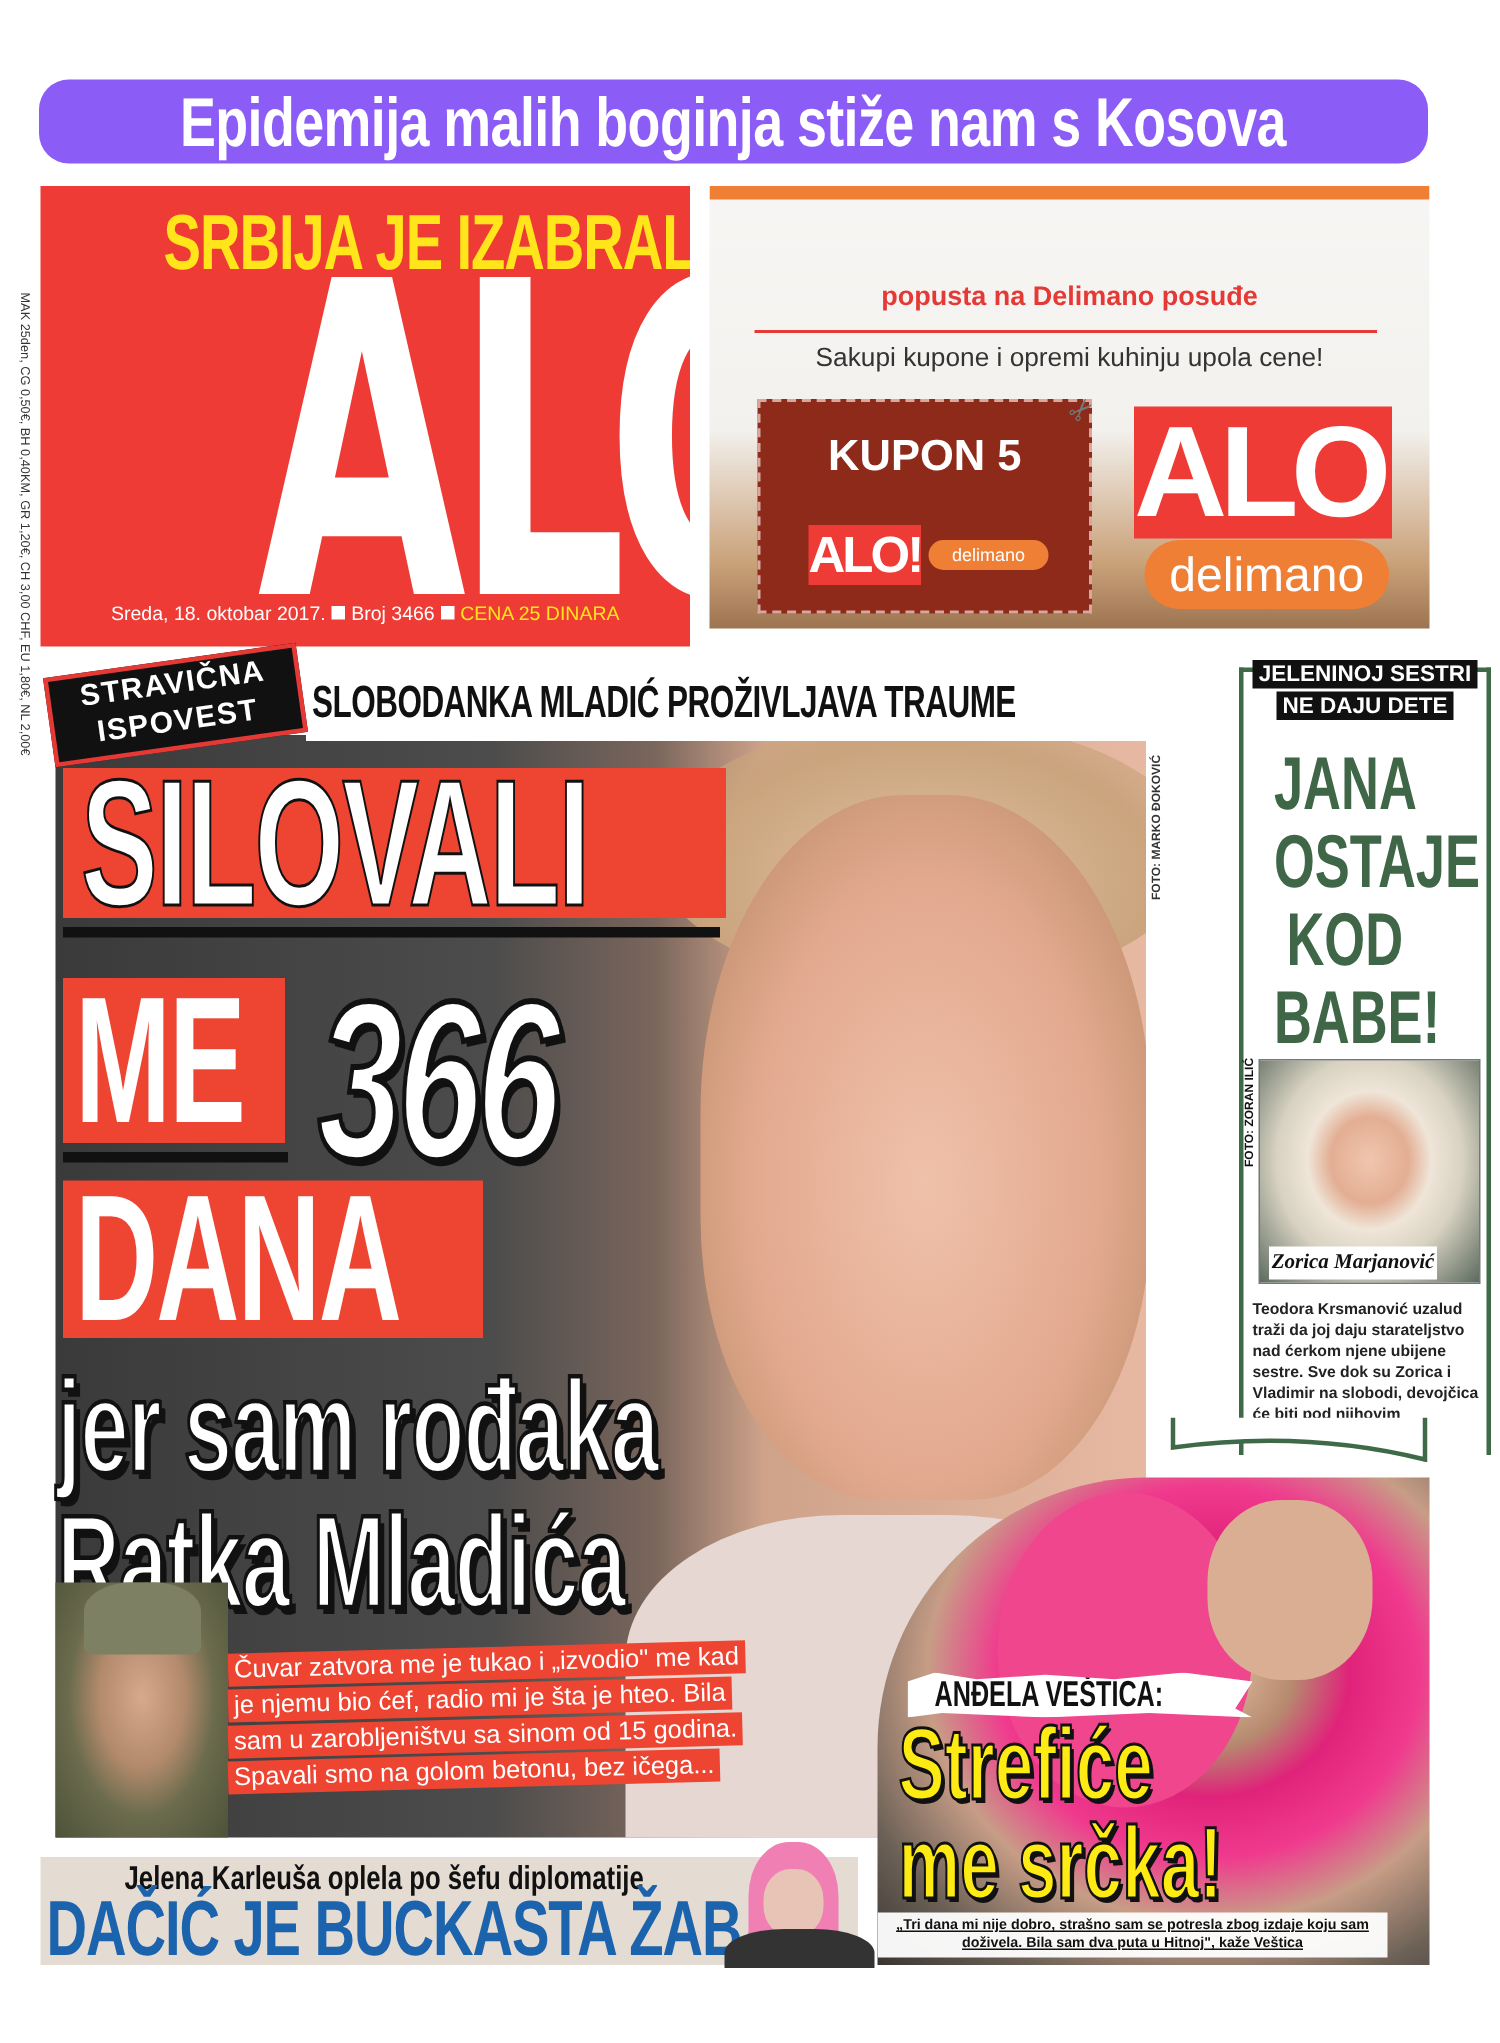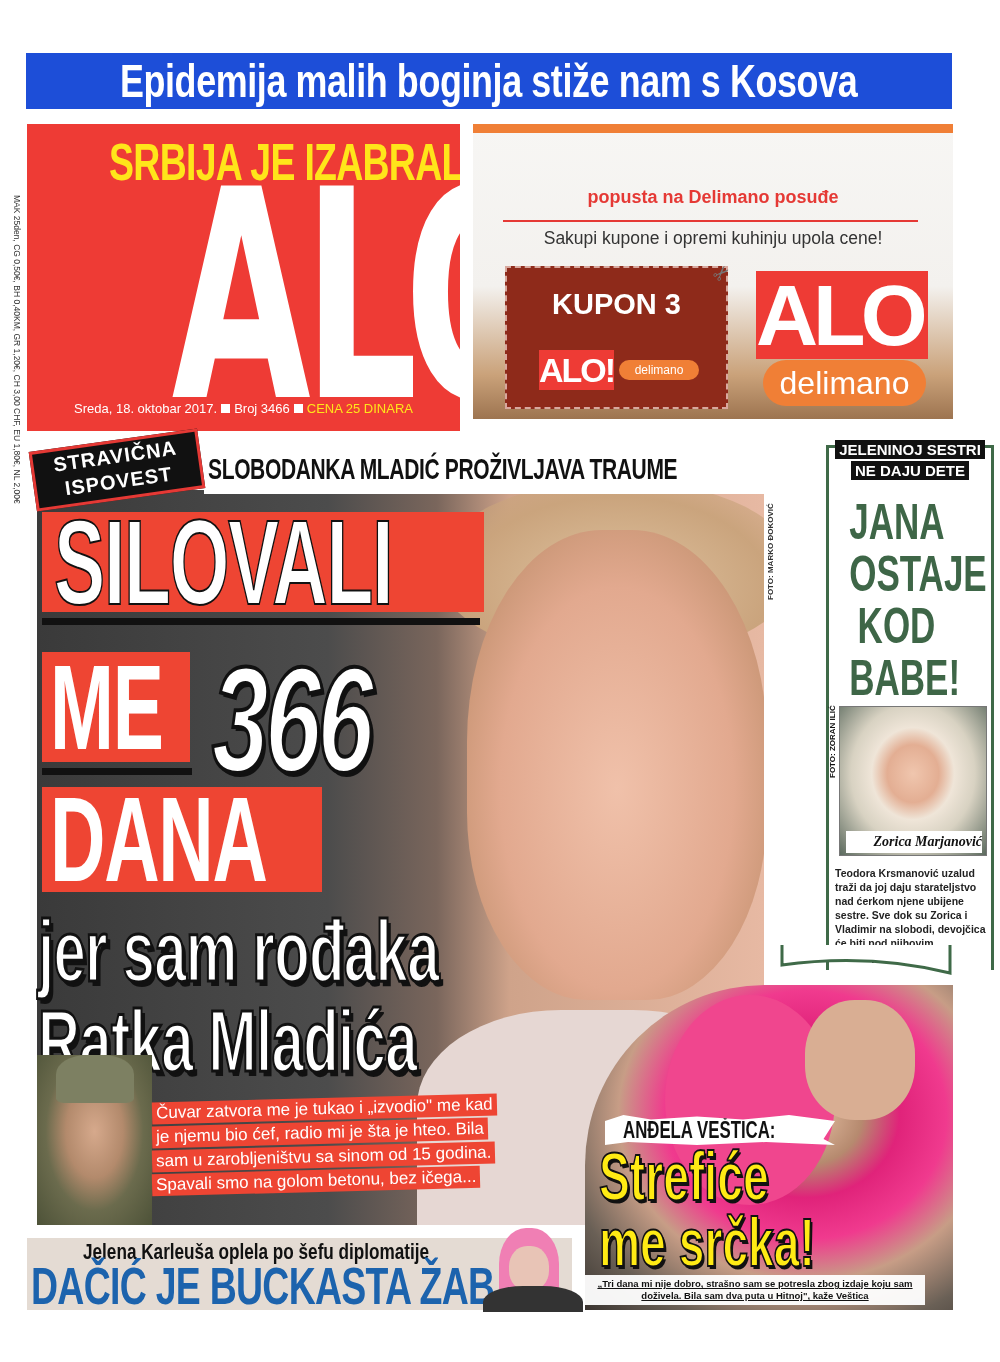--- a/index.html
+++ b/index.html
@@ -1,21 +1,21 @@
 <!DOCTYPE html>
 <html><head>
 <meta charset="utf-8">
 <style>
   * { box-sizing: border-box; margin: 0; padding: 0; }
   html, body { width: 1000px; height: 1362px; background: #ffffff; overflow: hidden; }
   body { position: relative; font-family: "Liberation Sans", sans-serif; }
   .cond { font-family: "Liberation Sans", sans-serif; font-weight: bold; display: inline-block; transform-origin: left center; white-space: nowrap; }
 
   
-  .top-banner { position: absolute; left: 26px; top: 53px; width: 926px; height: 56px; background: #1d4ed8; border-radius: 0; display: flex; align-items: center; justify-content: center; overflow: hidden; }
+  .top-banner { position: absolute; left: 26px; top: 53px; width: 926px; height: 56px; background: #8b5cf6; border-radius: 20px; display: flex; align-items: center; justify-content: center; overflow: hidden; }
   .top-banner .cond { color: #fff; font-size: 46px; transform: scaleX(0.78); transform-origin: center center; letter-spacing: -0.5px; }
 
   
   .price-strip { position: absolute; left: 2px; top: 195px; width: 20px; height: 230px; }
   .price-strip span { position: absolute; left: 0; top: 0; width: 230px; font-size: 8.5px; color: #333; transform: rotate(90deg) translate(0, -20px); transform-origin: left top; white-space: nowrap; }
 
   
   .masthead { position: absolute; left: 27px; top: 124px; width: 433px; height: 307px; background: #ee3b35; overflow: hidden; }
   .masthead .tagline { position: absolute; left: 8px; top: 8px; width: 420px; text-align: center; }
   .masthead .tagline .cond { color: #ffe51a; font-size: 52px; transform: scaleX(0.72); transform-origin: center; letter-spacing: -1px; }
@@ -73,21 +73,21 @@
   .quote-line { display: inline-block; background: #ee4533; color: #fff; font-size: 17px; line-height: 22px; padding: 0 4px; margin-bottom: 2px; transform: rotate(-1.5deg); white-space: nowrap; }
 
   
   .side { position: absolute; left: 782px; top: 445px; width: 168px; height: 525px; border: 3px solid #3f6a48; border-bottom: none; background: #fff; margin-left: 44px; }
   .side-bottom { position: absolute; left: 779px; top: 945px; width: 174px; height: 30px; }
   .side .kicker { position: absolute; left: 6px; top: -8px; width: 150px; text-align: center; }
   .side .kicker span { display: inline-block; background: #111; color: #fff; font-weight: bold; font-size: 15px; line-height: 19px; padding: 0 4px; margin-bottom: 2px; }
   .side .hl { position: absolute; left: 0; top: 48px; width: 135px; text-align: center; }
   .side .hl div { color: #3e6647; font-weight: bold; font-size: 50px; line-height: 52px; transform: scaleX(0.7); transform-origin: center; }
   .side .photo { position: absolute; left: 10px; top: 258px; width: 148px; height: 150px; background: radial-gradient(ellipse at 50% 45%, #f0c6ae 0%, #e3ae93 25%, #efe5d8 40%, #d8d2c2 60%, #5b6a5e 100%); border: 1px solid #777; }
-  .side .photo-cap { position: absolute; left: 17px; top: 383px; width: 136px; height: 22px; background: #fff; font-family: "Liberation Serif", serif; font-style: italic; font-weight: bold; font-size: 14px; text-align: right; line-height: 22px; color: #111; }
+  .side .photo-cap { position: absolute; left: 17px; top: 383px; width: 112px; height: 22px; background: #fff; font-family: "Liberation Serif", serif; font-style: italic; font-weight: bold; font-size: 14px; text-align: center; line-height: 22px; color: #111; }
   .side .credit2 { position: absolute; left: -1px; top: 330px; font-size: 8px; font-weight: bold; color: #111; transform: rotate(-90deg); transform-origin: left top; white-space: nowrap; }
   .side .body { position: absolute; left: 6px; top: 418px; width: 156px; font-size: 10.5px; line-height: 14px; font-weight: bold; color: #222; }
 
   
   .vestica { position: absolute; left: 585px; top: 985px; width: 368px; height: 325px; overflow: hidden; border-radius: 180px 0 0 0; background: radial-gradient(ellipse at 60% 40%, #e8c3a6 0%, #b68a6f 18%, #e0237a 30%, #f03a8e 45%, #c79d86 60%, #6a6056 80%, #3a3430 100%); }
   .vestica .pink { position: absolute; left: 80px; top: 10px; width: 170px; height: 210px; border-radius: 50%; background: #f0468e; }
   .vestica .face { position: absolute; left: 220px; top: 15px; width: 110px; height: 120px; border-radius: 45%; background: #d9ae93; }
   .vestica .kicker { position: absolute; left: 20px; top: 130px; width: 230px; height: 30px; background: #fff; clip-path: polygon(0 20%, 8% 0, 20% 15%, 40% 5%, 60% 15%, 80% 0, 100% 20%, 95% 80%, 100% 100%, 70% 90%, 40% 100%, 10% 90%, 0 100%); }
   .vestica .kicker .cond { font-size: 24px; color: #111; transform: scaleX(0.7); line-height: 30px; margin-left: 18px; }
   .vestica .hl { position: absolute; left: 14px; width: 270px; }
@@ -123,21 +123,21 @@
     <span>Sreda, 18. oktobar 2017.</span><span class="sq"></span><span>Broj 3466</span><span class="sq"></span><span class="price">CENA 25 DINARA</span>
   </div>
 </div>
 
 <div class="promo">
   <div class="topbar"></div>
   <div class="subtitle">popusta na Delimano posuđe</div>
   <div class="rule"></div>
   <div class="slogan">Sakupi kupone i opremi kuhinju upola cene!</div>
   <div class="coupon">
-    <div class="label">KUPON 3</div>
+    <div class="label">KUPON 5</div>
     <div class="mini-alo">ALO!</div>
     <div class="mini-deli">delimano</div>
   </div>
   <div class="scissors">✂</div>
   <div class="big-alo">ALO!</div>
   <div class="big-deli">delimano</div>
 </div>
 
 <div class="main-story">
   <div class="photo-hair"></div>

